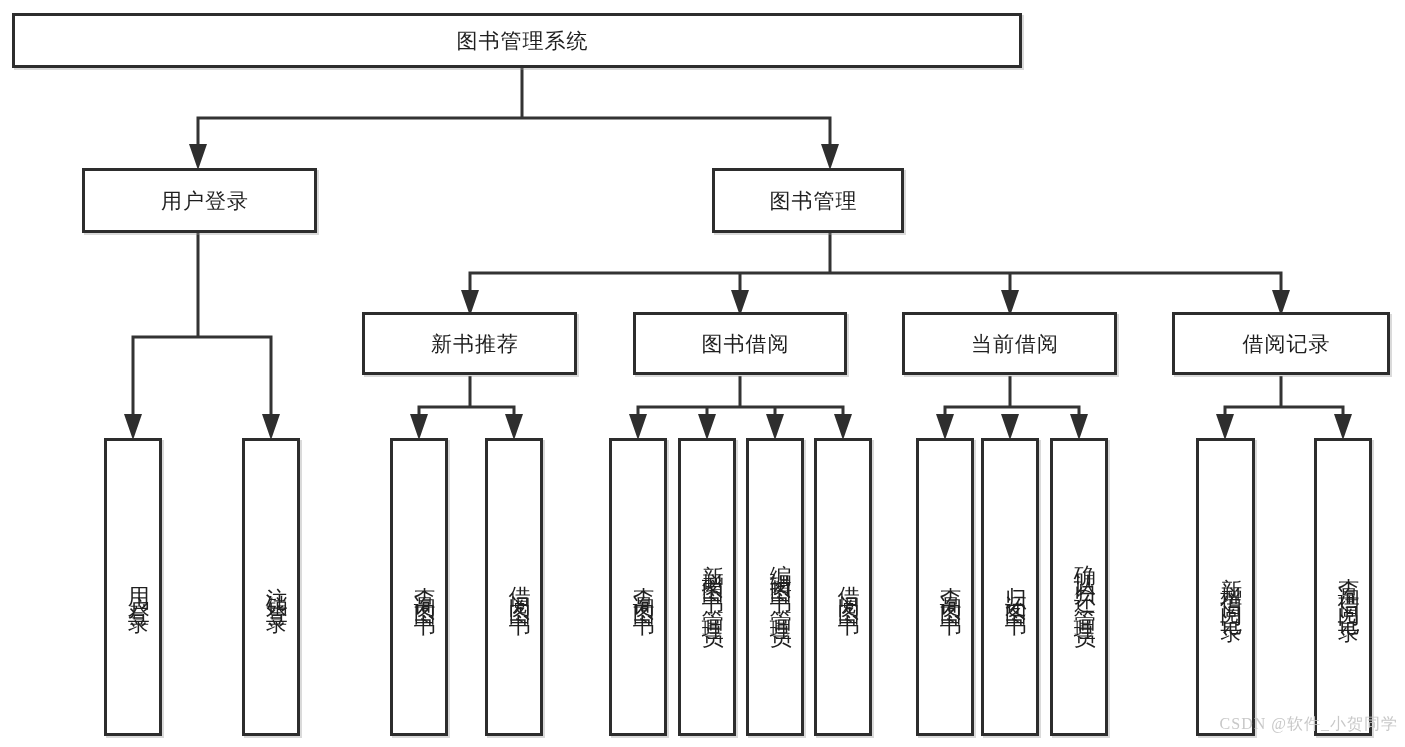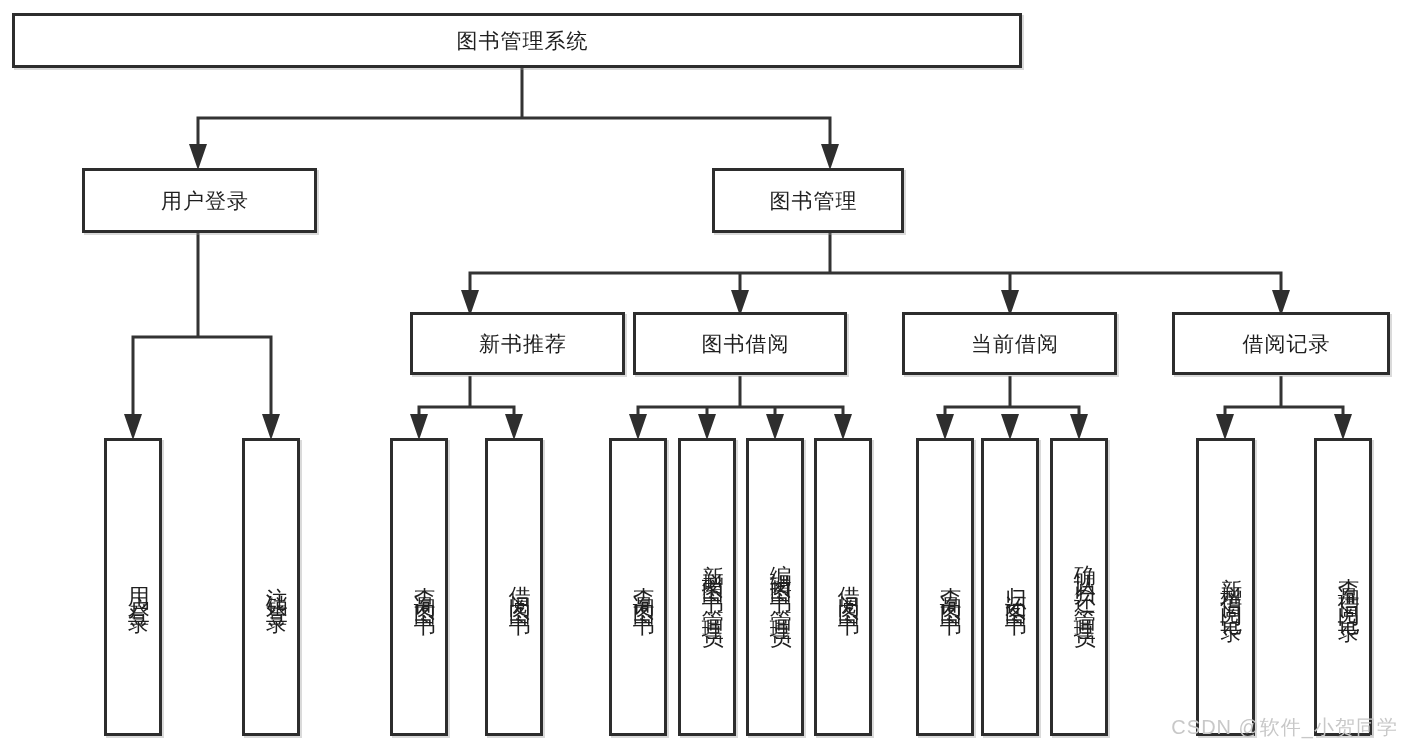--- a/index.html
+++ b/index.html
@@ -41,21 +41,21 @@
     letter-spacing: 1px;
     white-space: nowrap;
   }
   
   .root  { left: 12px;   top: 13px;  width: 1010px; height: 55px; }
   
   .l2a   { left: 82px;   top: 168px; width: 235px;  height: 65px; }
   .l2b   { left: 712px;  top: 168px; width: 192px;  height: 65px; }
   
   .l3    { top: 312px; height: 63px; }
-  .l3a   { left: 362px;  width: 215px; margin-left: 48px; }
+  .l3a   { left: 362px;  width: 215px; }
   .l3b   { left: 633px;  width: 214px; }
   .l3c   { left: 902px;  width: 215px; }
   .l3d   { left: 1172px; width: 218px; }
   
   .leaf  { top: 438px; height: 298px; }
   .leaf span {
     writing-mode: vertical-rl;
     text-orientation: mixed;
     font-size: 22px;
     letter-spacing: 9px;
@@ -74,23 +74,24 @@
   .lf10 { left: 981px;  width: 58px; }
   .lf11 { left: 1050px; width: 58px; }
   .lf12 { left: 1196px; width: 59px; }
   .lf13 { left: 1314px; width: 58px; }
   .watermark {
     position: absolute;
     right: 7px;
     top: 714px;
     z-index: 3;
     color: #c8c8c8;
-    font-size: 20px;
+    font-size: 16px;
     letter-spacing: 1px;
     white-space: nowrap;
+    font-family: Liberation Serif, serif;
   }
 </style>
 </head>
 <body>
 
 <div class="canvas">
 
   <svg class="connectors" viewBox="0 0 1405 747" xmlns="http://www.w3.org/2000/svg">
     <g stroke="#333333" stroke-width="3" fill="none" stroke-linejoin="miter" stroke-linecap="butt">
 

